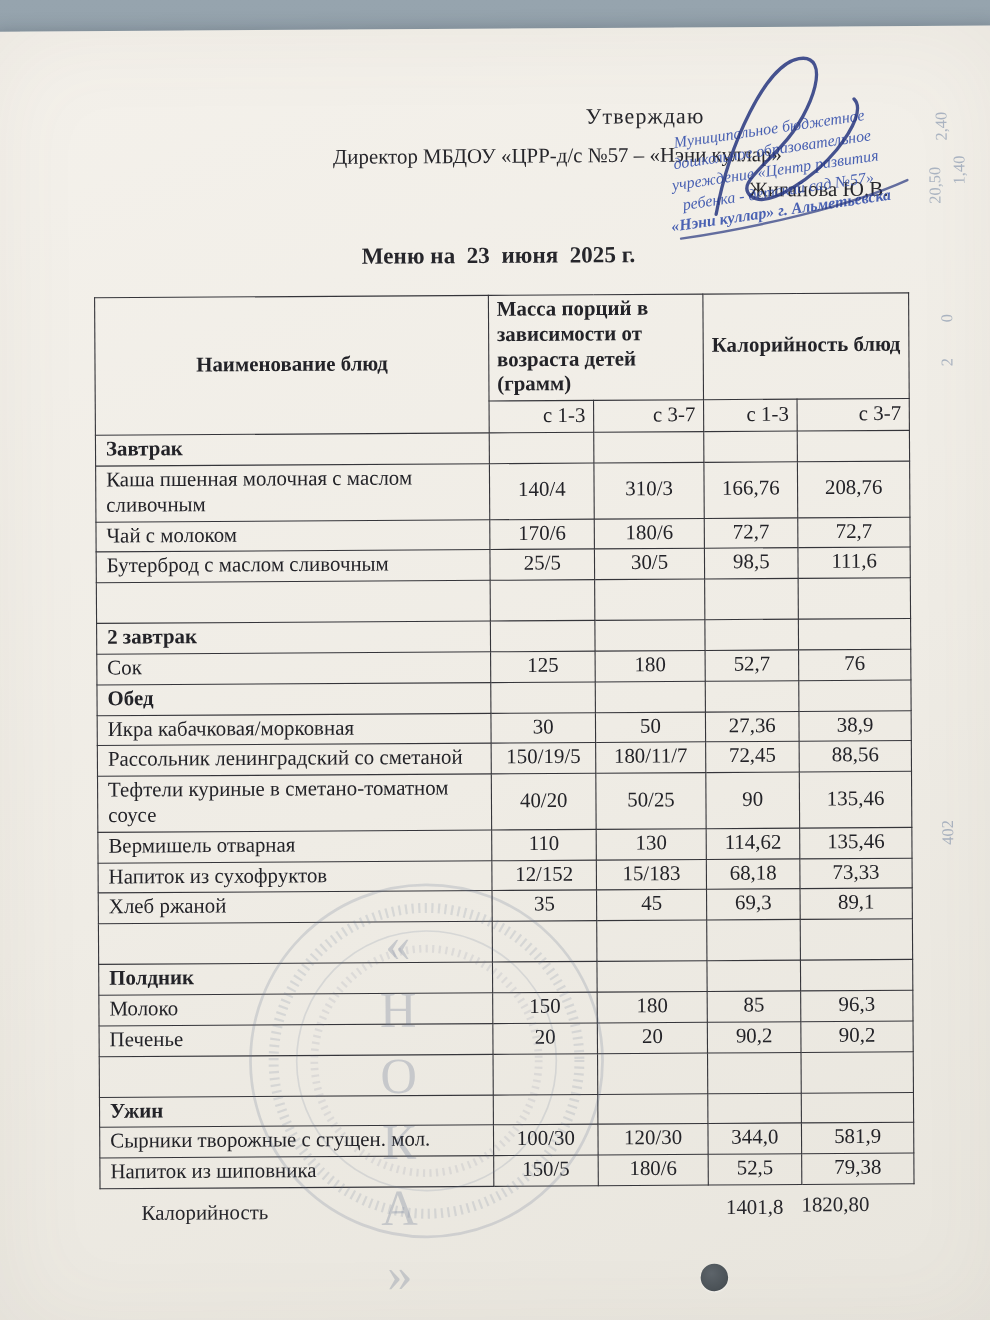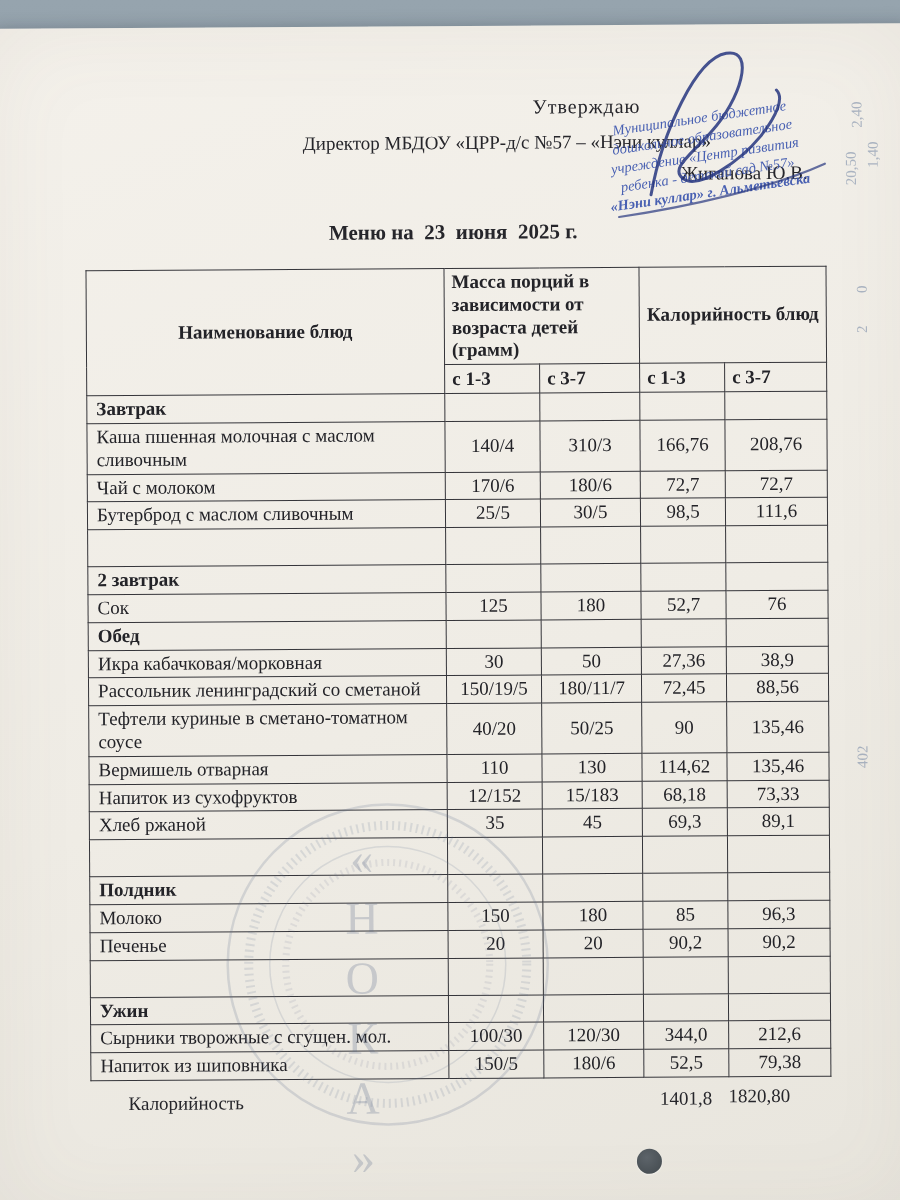--- a/index.html
+++ b/index.html
@@ -22,21 +22,21 @@
   .sig{top:14px;left:596px;pointer-events:none;}
   .title{top:194px;left:90px;width:740px;text-align:center;font-weight:bold;font-size:21px;white-space:pre;}
   .tablewrap{top:242px;left:92px;width:740px;}
   table.menu{border-collapse:collapse;width:740px;font-size:19px;color:#232328;table-layout:fixed;}
   .menu th,.menu td{border:1.3px solid #35353a;padding:2px 7px;line-height:1.2;vertical-align:middle;
     overflow:hidden;}
   .menu th{font-weight:bold;font-size:19px;}
   .menu th.mass{text-align:left;vertical-align:middle;height:84px;}
   .menu th.cal{text-align:center;}
   .menu th.namehdr{text-align:center;}
-  .menu .sub{text-align:left;font-weight:bold;height:24px;}
+  .menu .sub{text-align:right;font-weight:normal;height:24px;}
   .menu td.num{text-align:center;}
   .menu td.name{text-align:left;padding-left:9px;}
   .menu tr.sec td{font-weight:bold;}
   .menu tr.gap td{height:32px;}
   .footerline{position:relative;height:34px;margin-top:8px;font-size:19px;}
   .footerline .f-label{position:absolute;left:38px;top:4px;}
   .footerline .f-k13{position:absolute;left:553px;width:85px;top:2px;text-align:center;}
   .footerline .f-k37{position:absolute;left:638px;width:102px;top:0;}
   .seal{top:766px;left:218px;width:344px;height:344px;pointer-events:none;}
   .noka{top:806px;left:338px;writing-mode:vertical-rl;text-orientation:upright;
@@ -232,21 +232,21 @@
               <td class="num"></td>
               <td class="num"></td>
               <td class="num"></td>
               <td class="num"></td>
             </tr>
             <tr>
               <td class="name">Сырники  творожные с сгущен. мол.</td>
               <td class="num">100/30</td>
               <td class="num">120/30</td>
               <td class="num">344,0</td>
-              <td class="num">212,6</td>
+              <td class="num">581,9</td>
             </tr>
             <tr>
               <td class="name">Напиток из шиповника</td>
               <td class="num">150/5</td>
               <td class="num">180/6</td>
               <td class="num">52,5</td>
               <td class="num">79,38</td>
             </tr>
           </tbody>
       </table>

